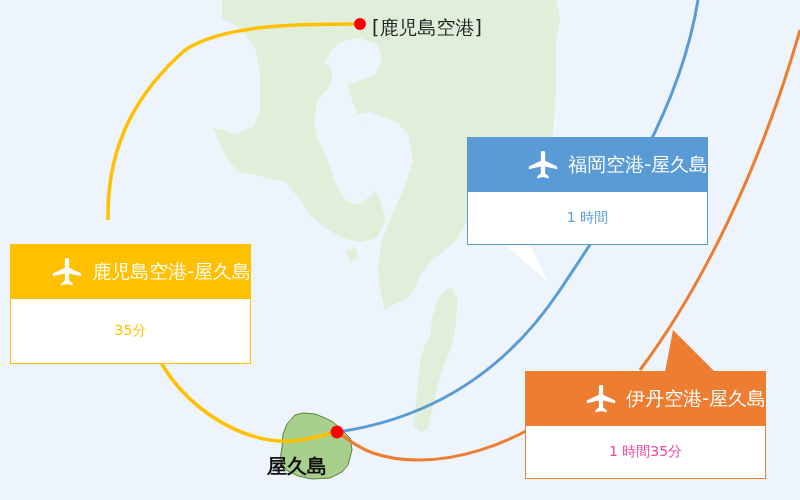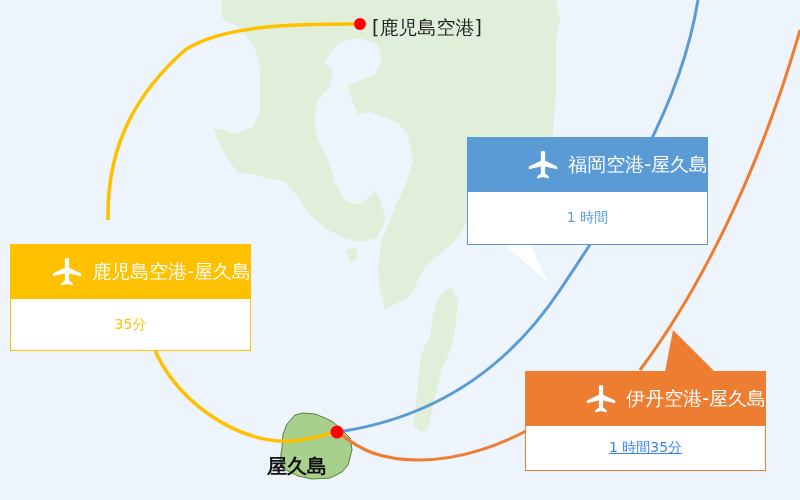--- a/index.html
+++ b/index.html
@@ -41,34 +41,34 @@
 <div class="pin-label" style="left:372px; top:15px;">[鹿児島空港]</div>
 <div class="island-label" style="left:267px; top:453px;">屋久島</div>
 
 <div class="card" style="left:10px; top:220px; width:241px;margin-top:24px;">
   <div class="card-head" style="background:#ffc000; height:55px;">
     <svg class="plane" viewBox="0 0 24 24">
         <path fill="#fff" d="M10.5 3 C10.5 1.8 13.5 1.8 13.5 3 L13.5 9 L22 13 L22 15 L13.5 13 L13.5 18 L16 20 L16 21.5 L12 20.5 L8 21.5 L8 20 L10.5 18 L10.5 13 L2 15 L2 13 L10.5 9 Z"></path>
       </svg>
     <span>鹿児島空港-屋久島</span>
   </div>
-  <div class="card-body" style="height:52px; border:1px solid #ffc000; border-top:none; color:#ffc000;">35分</div>
+  <div class="card-body" style="height:65px; border:1px solid #ffc000; border-top:none; color:#ffc000;">35分</div>
 </div>
 
 <div class="card" style="left:467px; top:137px; width:241px;">
   <div class="card-head" style="background:#5b9bd5; height:55px;">
     <svg class="plane" viewBox="0 0 24 24">
         <path fill="#fff" d="M10.5 3 C10.5 1.8 13.5 1.8 13.5 3 L13.5 9 L22 13 L22 15 L13.5 13 L13.5 18 L16 20 L16 21.5 L12 20.5 L8 21.5 L8 20 L10.5 18 L10.5 13 L2 15 L2 13 L10.5 9 Z"></path>
       </svg>
     <span>福岡空港-屋久島</span>
   </div>
   <div class="card-body" style="height:53px; border:1px solid #5b9bd5; border-top:none; color:#5b9bd5;">1 時間</div>
 </div>
 
 <div class="card" style="left:525px; top:371px; width:241px;">
   <div class="card-head" style="background:#ed7d31; height:55px;padding-left:8px;">
     <svg class="plane" viewBox="0 0 24 24">
         <path fill="#fff" d="M10.5 3 C10.5 1.8 13.5 1.8 13.5 3 L13.5 9 L22 13 L22 15 L13.5 13 L13.5 18 L16 20 L16 21.5 L12 20.5 L8 21.5 L8 20 L10.5 18 L10.5 13 L2 15 L2 13 L10.5 9 Z"></path>
       </svg>
     <span>伊丹空港-屋久島</span>
   </div>
-  <div class="card-body" style="height:45px; border:1px solid #ed7d31; border-top:none; color:#3b82f6;text-decoration:underline;">1 時間35分</div>
+  <div class="card-body" style="height:53px; border:1px solid #ed7d31; border-top:none; color:#ec4899;">1 時間35分</div>
 </div>
 
 </body></html>

